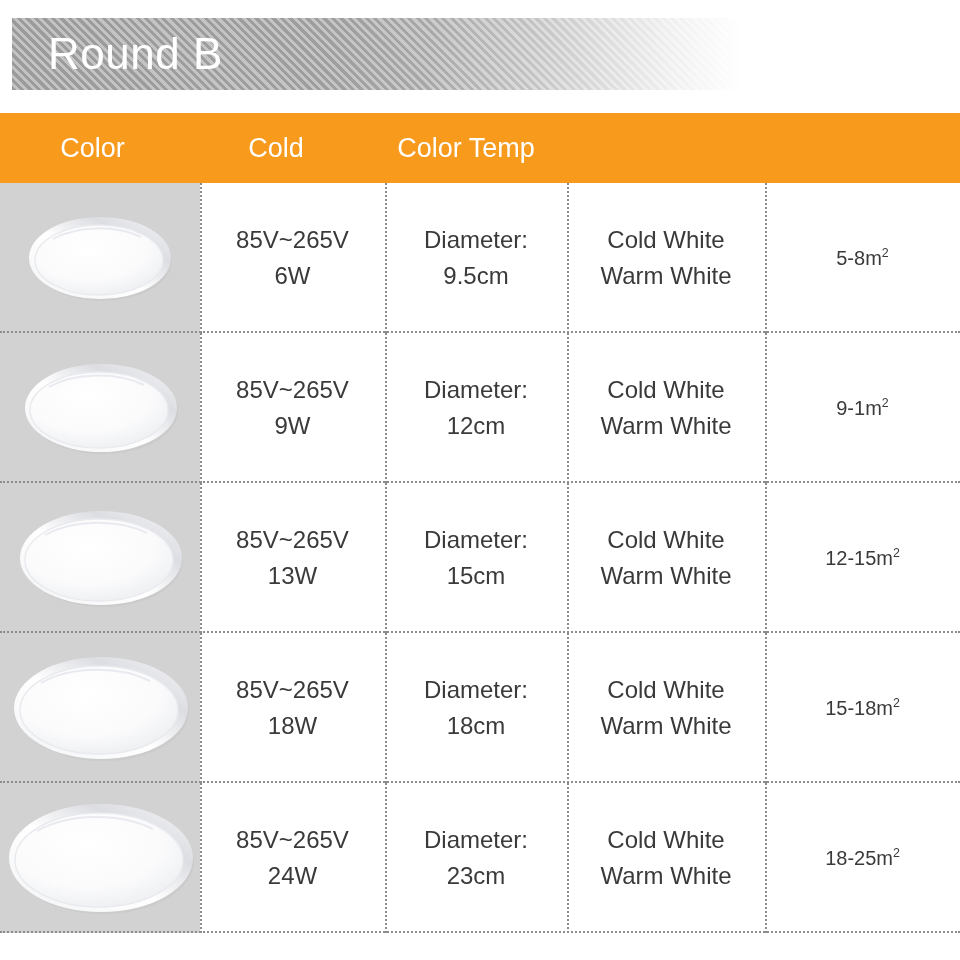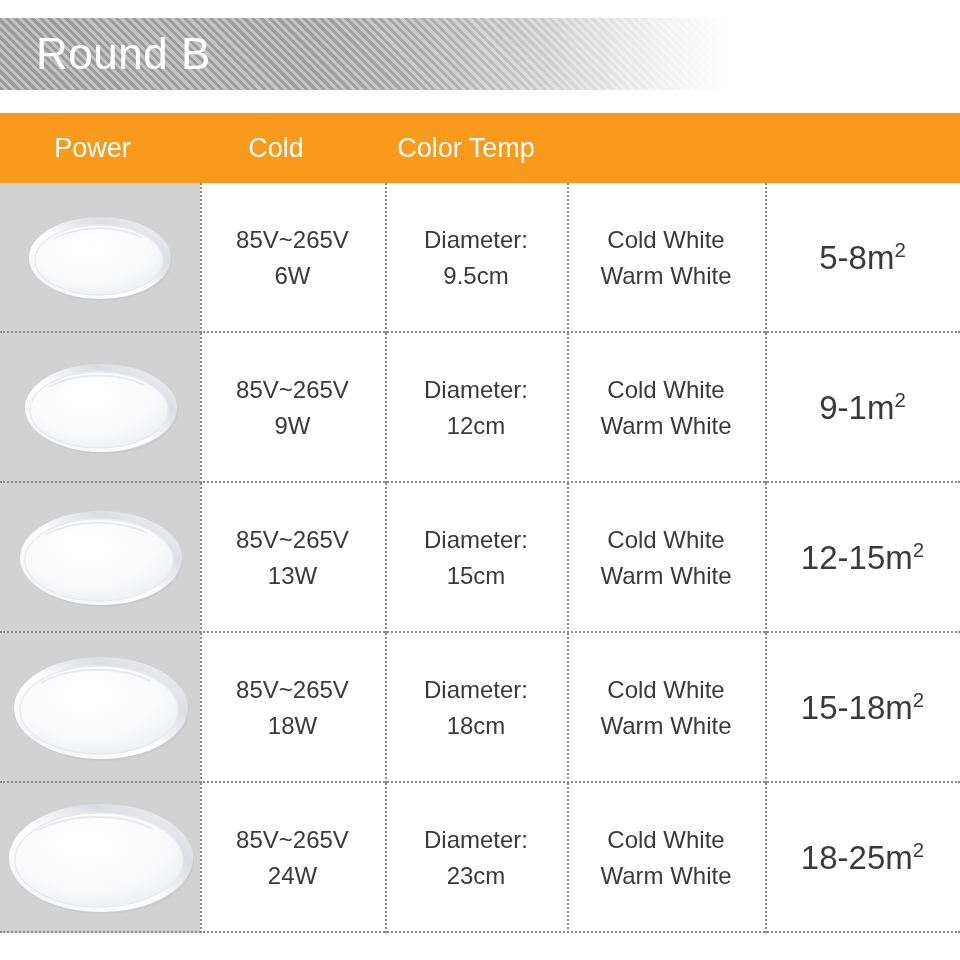--- a/index.html
+++ b/index.html
@@ -18,21 +18,21 @@
   .page {
     position: relative;
     width: 960px;
     height: 960px;
     background: #ffffff;
   }
 
   
   .banner {
     position: absolute;
-    left: 0;
+    left: 12px;
     top: 18px;
     width: 760px;
     height: 72px;
     background-image:
       repeating-linear-gradient(
         45deg,
         rgba(255,255,255,0.00) 0px,
         rgba(255,255,255,0.00) 3px,
         rgba(255,255,255,0.40) 3px,
         rgba(255,255,255,0.40) 6px
@@ -139,36 +139,36 @@
     justify-content: center;
   }
 
   
   .lamp {
     position: relative;
     display: block;
   }
   .lamp svg { display: block; }
 
-  .area-text { font-size: 33px; color: #3a3a3a; white-space: nowrap; }
+  .area-text { font-size: 20px; color: #3a3a3a; white-space: nowrap; }
   .sup { font-size: 0.62em; vertical-align: super; line-height: 0; }
 </style>
 </head>
 <body>
 
 <div class="page">
 
   <div class="banner">
     <div class="banner-title">Round B</div>
   </div>
 
   <div class="table">
 
     <div class="header-row">
-      <div class="header-cell c-power">Power</div>
+      <div class="header-cell c-power">Color</div>
       <div class="header-cell c-size">Cold</div>
       <div class="header-cell c-temp">Color Temp</div>
     </div>
 
     <div class="body-rows">
 
       <div class="row">
         <div class="cell cell-image c-item">
           <span class="lamp">
             <svg width="155" height="95" viewBox="0 0 155 95" aria-hidden="true">

